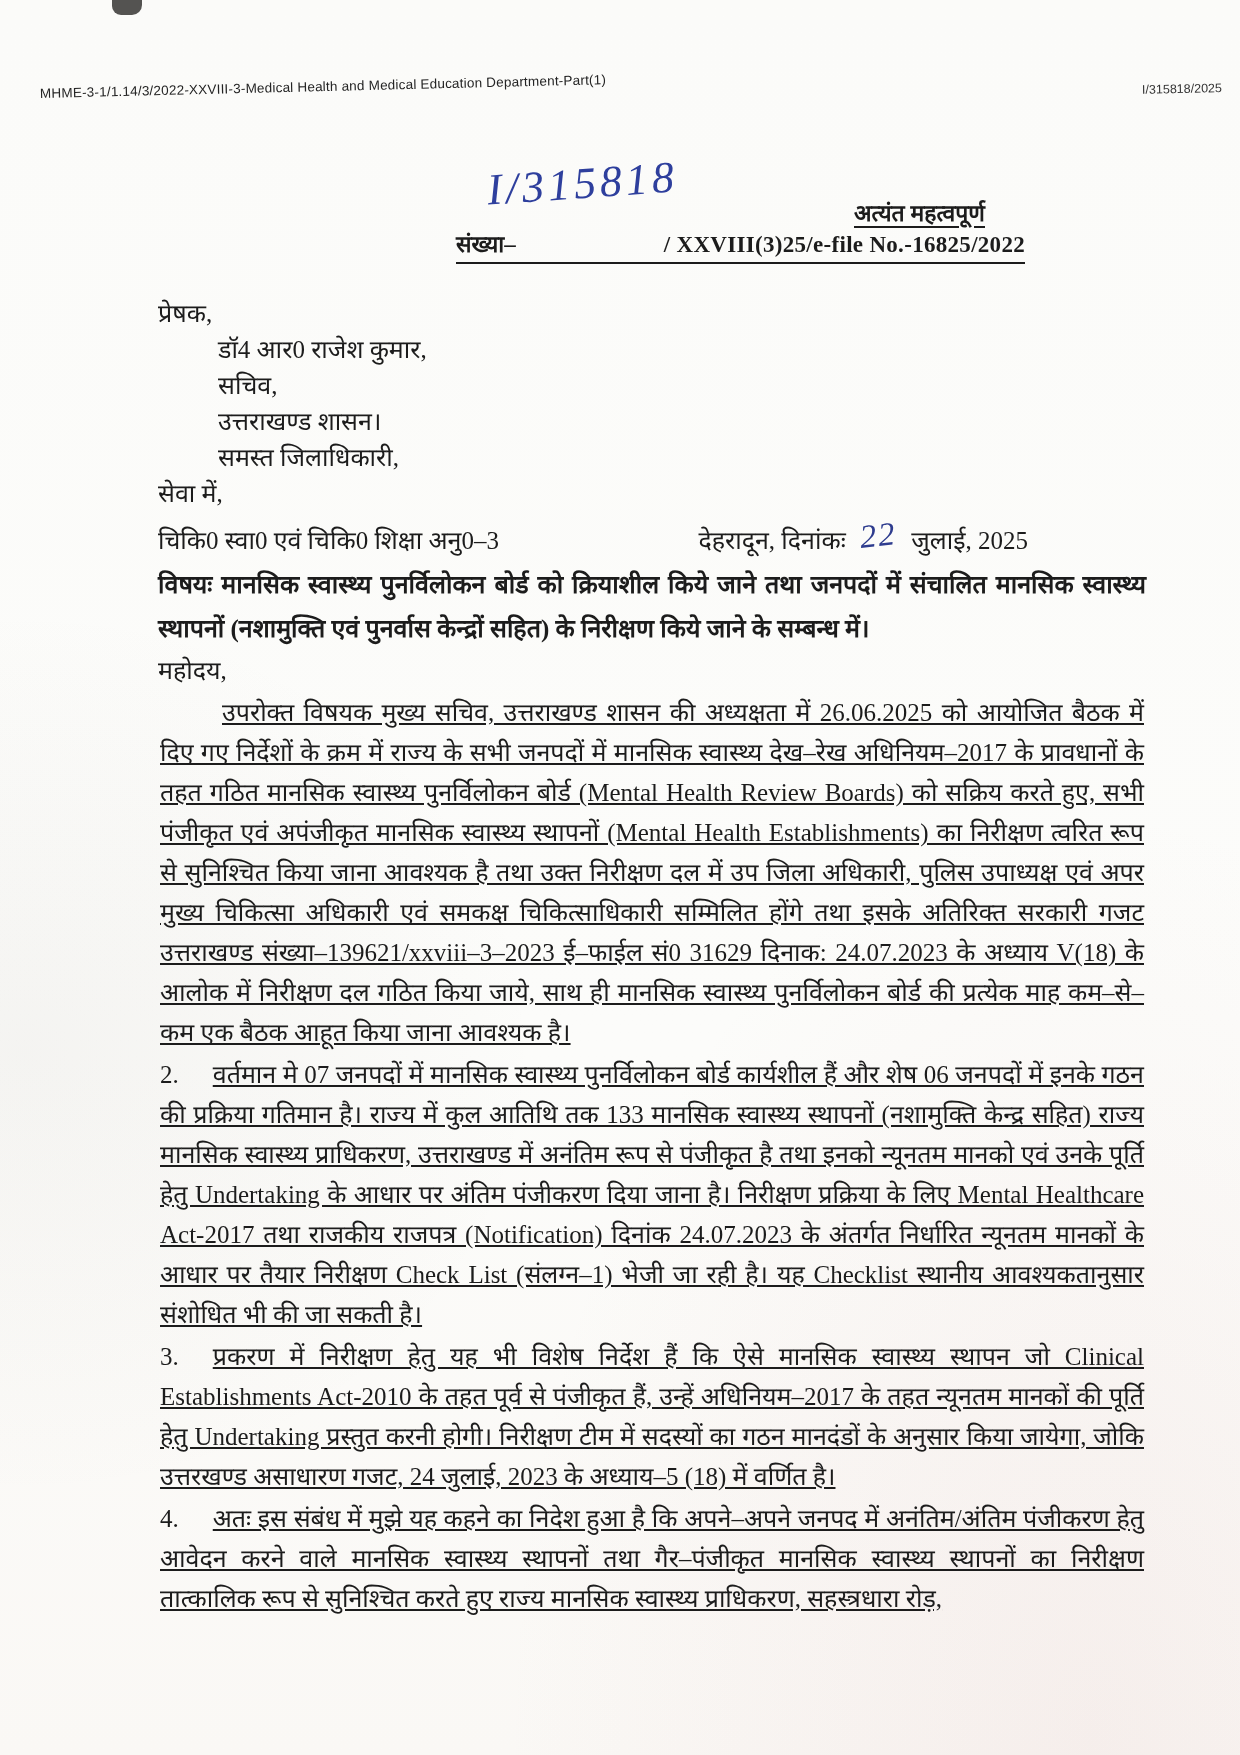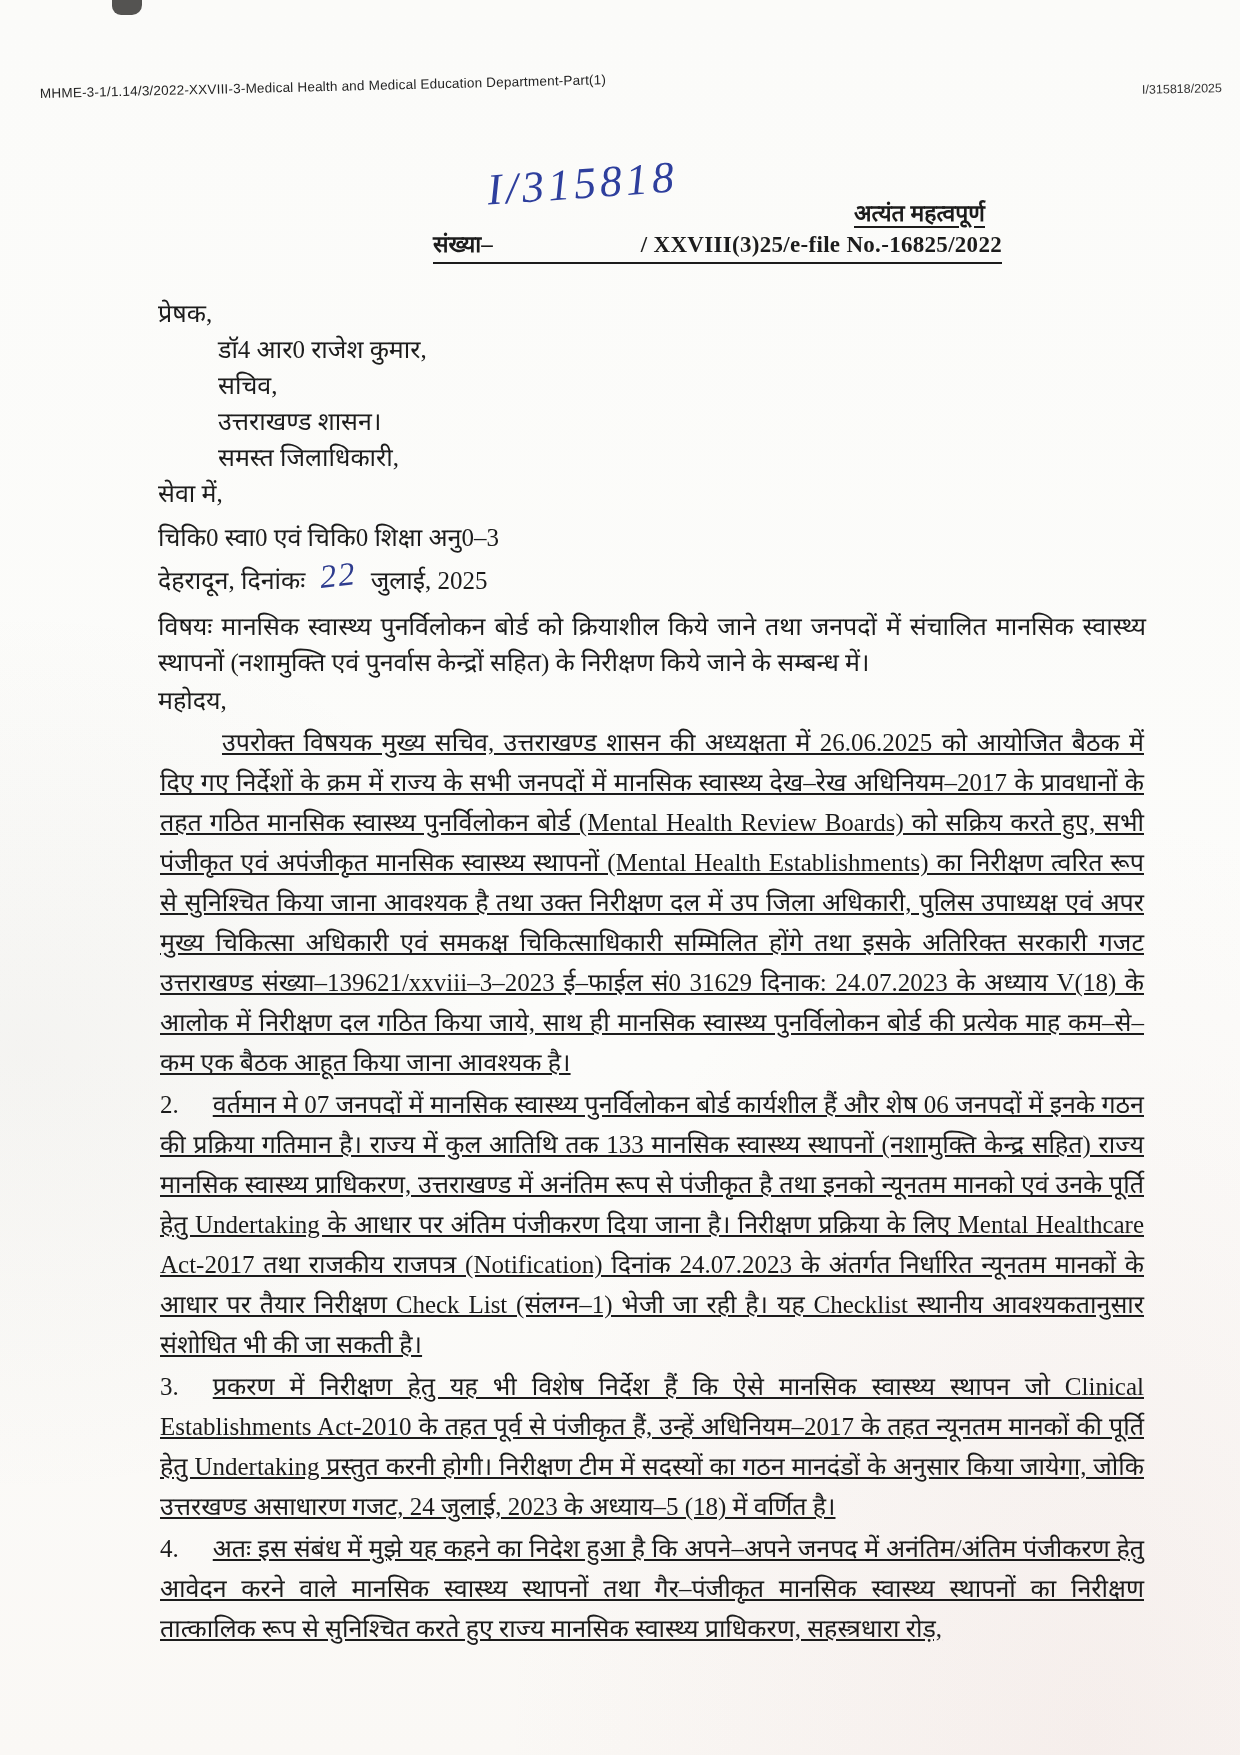--- a/index.html
+++ b/index.html
@@ -70,21 +70,21 @@
     top: 196px;
     font-size: 23px;
     font-weight: bold;
     text-decoration: underline;
     text-underline-offset: 5px;
     white-space: nowrap;
     text-align: right;
   }
   .ref-line {
     position: absolute;
-    left: 433px;
+    left: 456px;
     top: 227px;
     white-space: nowrap;
   }
   .ref-underline {
     display: inline-block;
     border-bottom: 2.5px solid #1c1c1c;
     padding-bottom: 3px;
   }
   .ref-label {
     font-size: 23px;
@@ -110,37 +110,36 @@
   .addr-line { line-height: 36px; }
   .indent { padding-left: 60px; }
   .meta-row {
     display: flex;
     justify-content: space-between;
     align-items: baseline;
     padding-right: 118px;
     margin-top: 6px;
     line-height: 40px;
     white-space: nowrap;
-    flex-direction: column;
   }
   .date-group { white-space: nowrap; }
   .hw-day {
     display: inline-block;
     font-size: 33px;
     font-style: italic;
     color: #2e3c8e;
     letter-spacing: 2px;
     margin: 0 8px;
     transform: rotate(-6deg) translateY(-3px);
   }
   .subject {
-    margin: 8px 0 0 0;
-    font-weight: 400;
+    margin: 2px 0 0 0;
+    font-weight: 700;
     text-align: justify;
-    line-height: 36px;
+    line-height: 44px;
   }
   .salutation {
     line-height: 40px;
   }
   .body-para {
     margin: 2px;
     text-align: justify;
     line-height: 40px;
     text-decoration: underline;
   }

